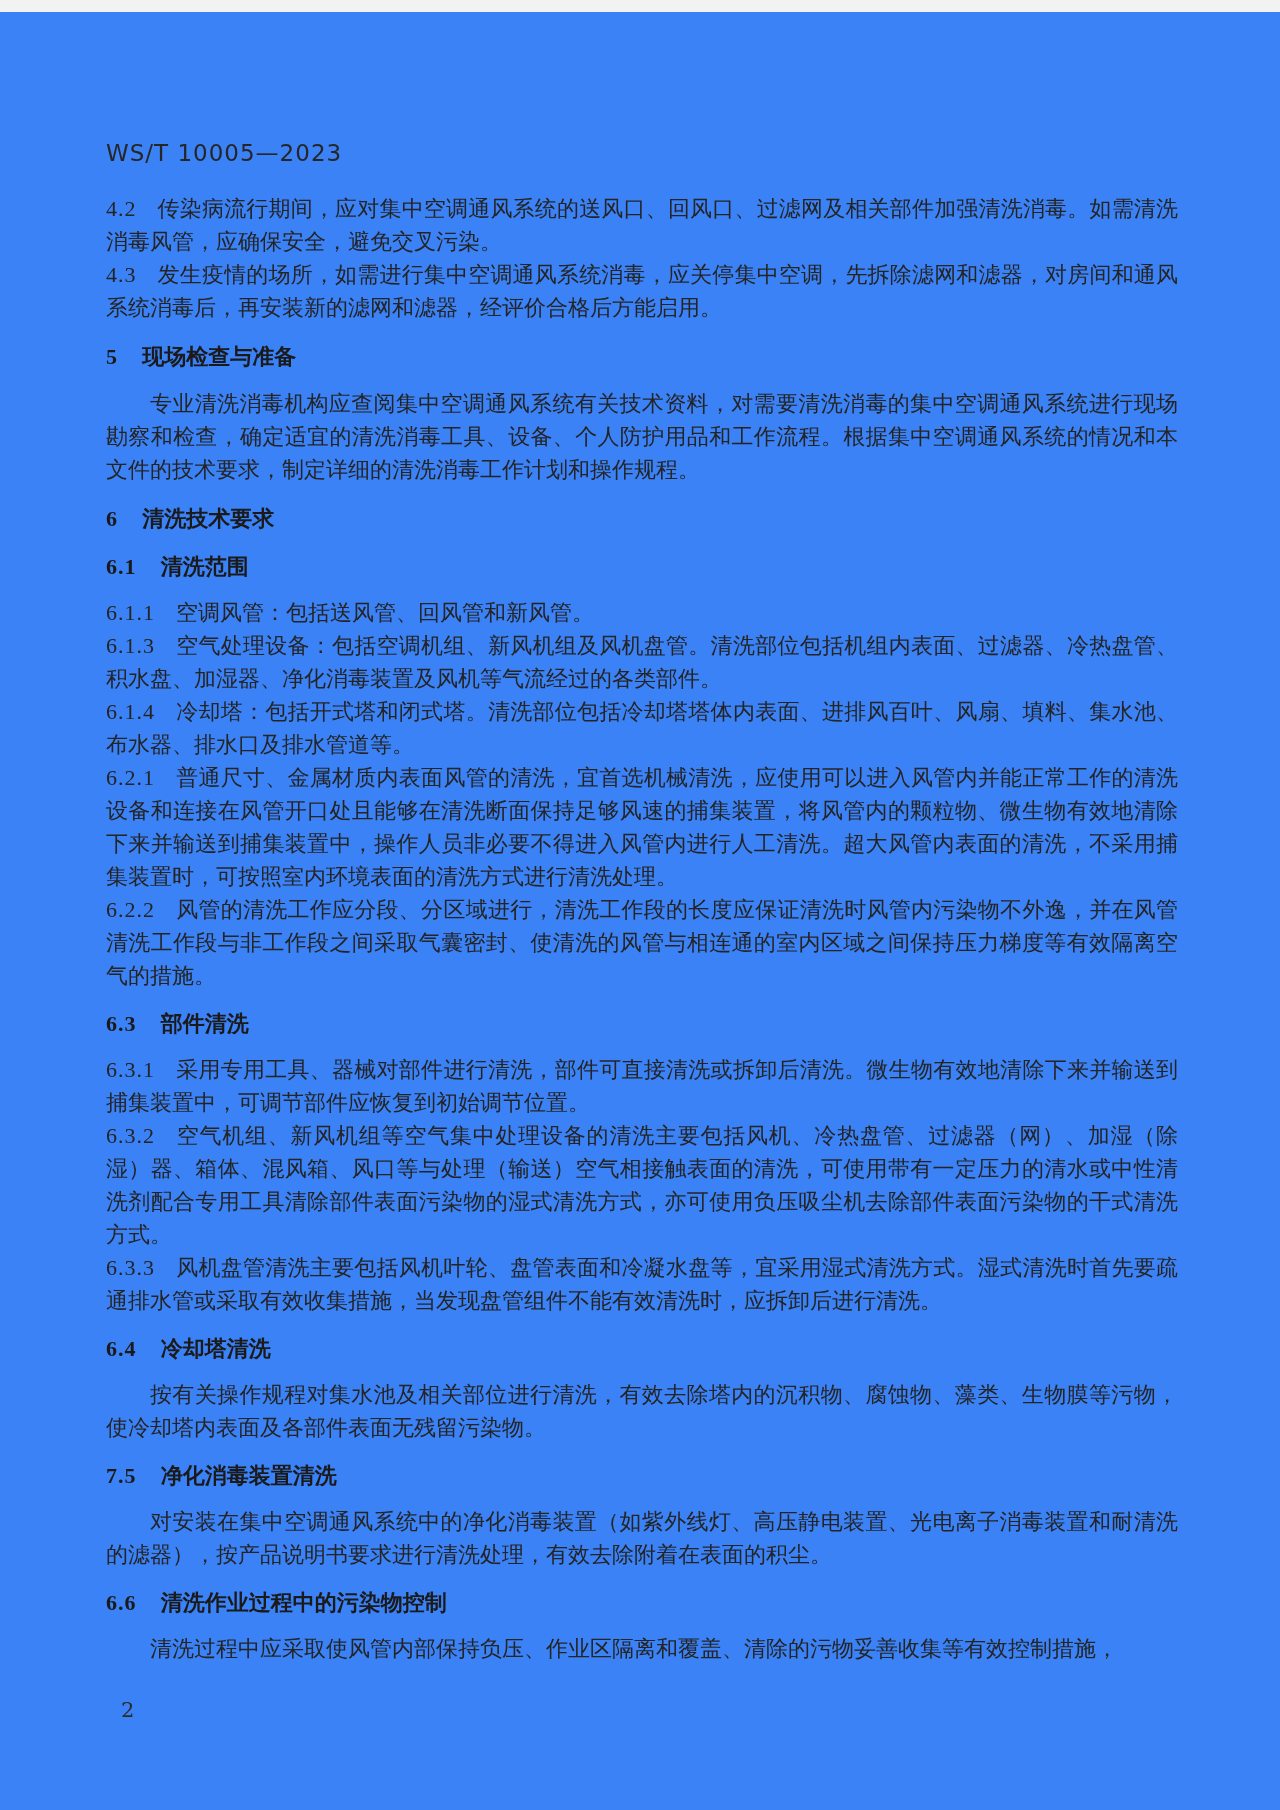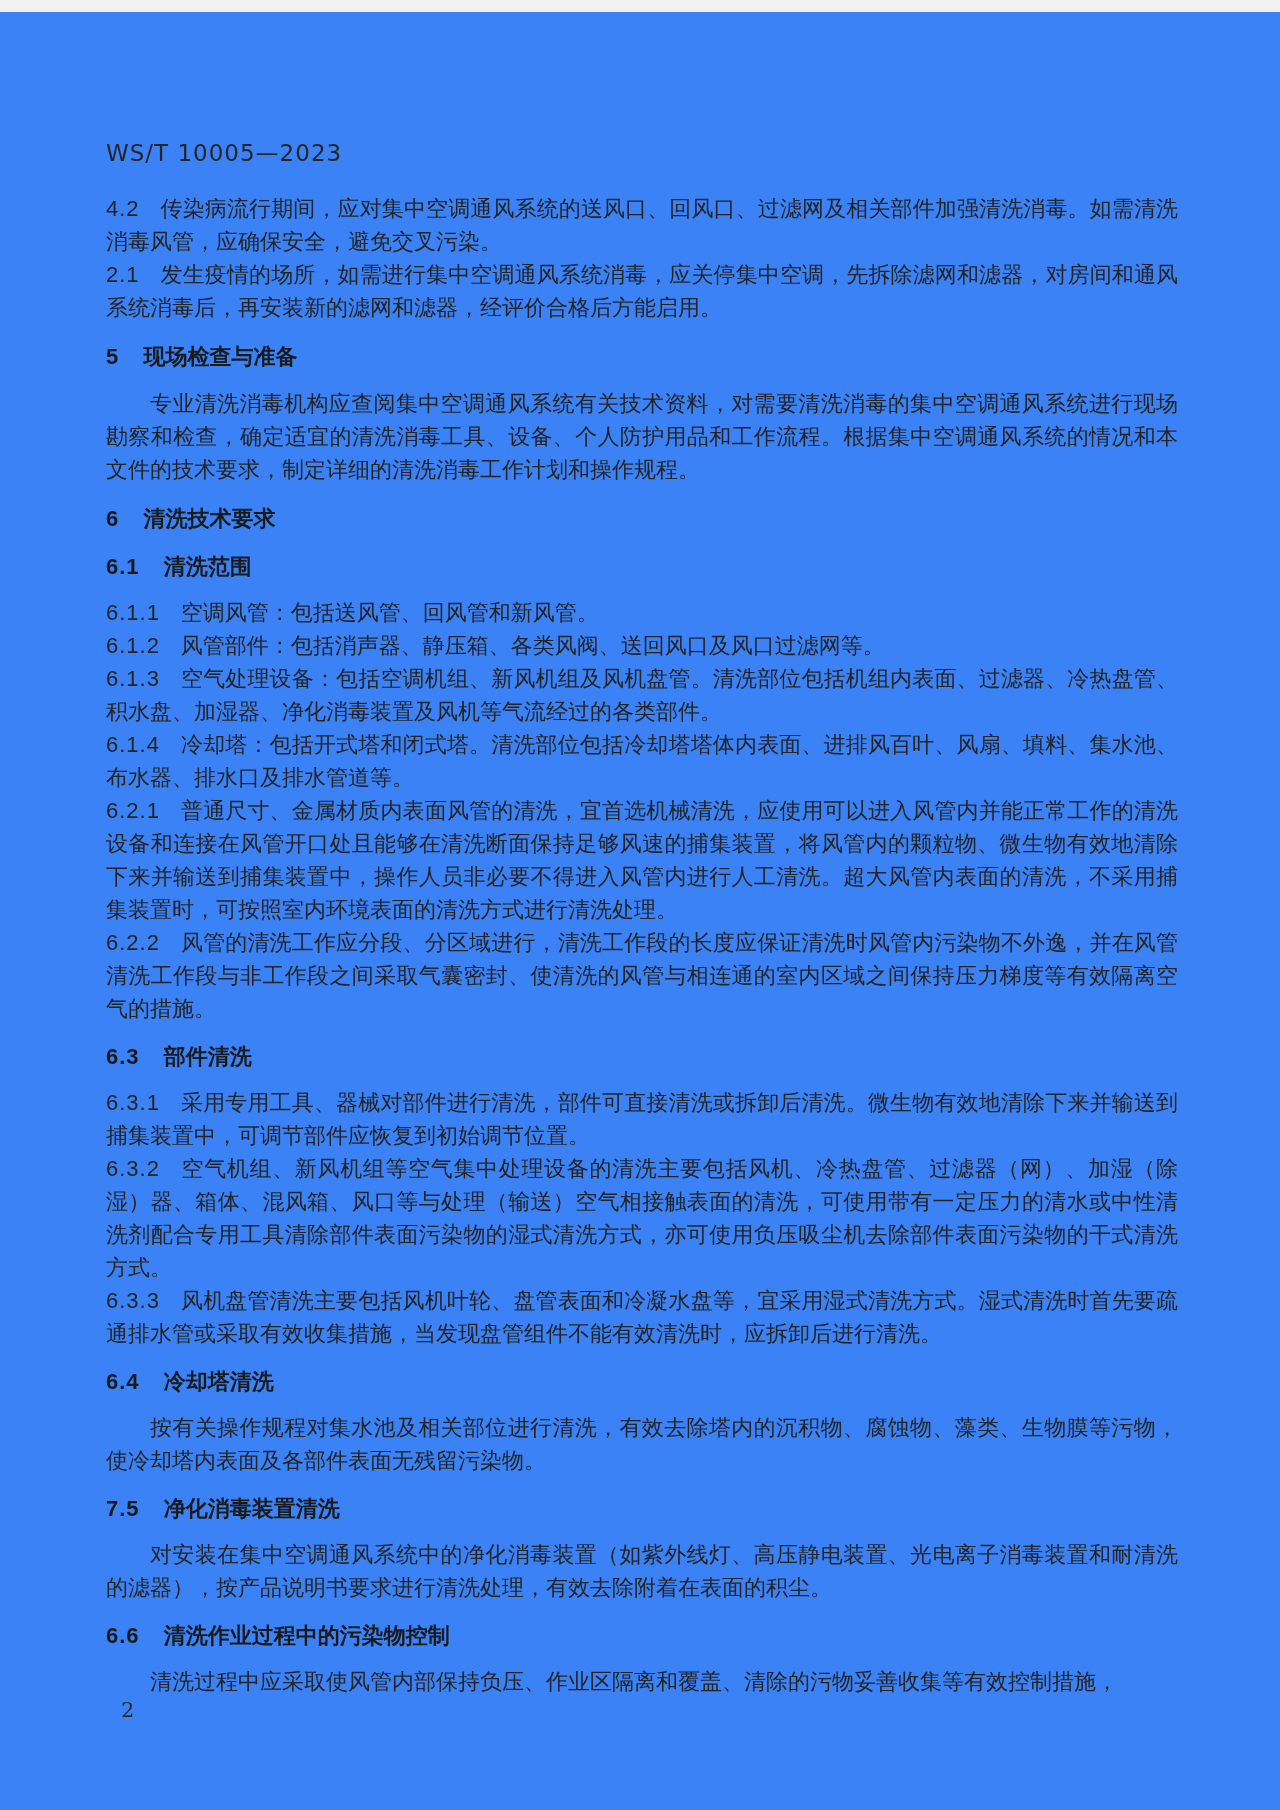--- a/index.html
+++ b/index.html
@@ -31,21 +31,21 @@
     left: 106px;
     width: 1072px;
     font-family: "DejaVu Serif", "Liberation Serif", serif;
     font-size: 22px;
     line-height: 33px;
     text-align: justify;
     color: #242424;
   }
   .block { margin: 0; }
   .block .num {
-    font-family: Liberation Sans, sans-serif;
+    font-family: Liberation Serif, serif;
     margin-right: 0.95em;
     letter-spacing: 1px;
   }
   .heading1 {
     font-family: "DejaVu Sans", "Liberation Sans", sans-serif;
     font-weight: 700;
     margin: 16px 0 14px 0;
     color: #1a1a1a;
   }
   .heading2 {
@@ -67,27 +67,26 @@
   }
 </style>
 </head>
 <body>
 
 <div class="page">
   <div class="doc-header">WS/T 10005—2023</div>
 
   <div class="content">
       <div class="block clause"><span class="num">4.2</span><span class="txt">传染病流行期间，应对集中空调通风系统的送风口、回风口、过滤网及相关部件加强清洗消毒。如需清洗消毒风管，应确保安全，避免交叉污染。</span></div>
-      <div class="block clause"><span class="num">2.1</span><span class="txt">发生疫情的场所，如需进行集中空调通风系统消毒，应关停集中空调，先拆除滤网和滤器，对房间和通风系统消毒后，再安装新的滤网和滤器，经评价合格后方能启用。</span></div>
+      <div class="block clause"><span class="num">4.3</span><span class="txt">发生疫情的场所，如需进行集中空调通风系统消毒，应关停集中空调，先拆除滤网和滤器，对房间和通风系统消毒后，再安装新的滤网和滤器，经评价合格后方能启用。</span></div>
       <div class="block heading1"><span class="num">5</span><span class="txt">现场检查与准备</span></div>
       <div class="block paragraph">专业清洗消毒机构应查阅集中空调通风系统有关技术资料，对需要清洗消毒的集中空调通风系统进行现场勘察和检查，确定适宜的清洗消毒工具、设备、个人防护用品和工作流程。根据集中空调通风系统的情况和本文件的技术要求，制定详细的清洗消毒工作计划和操作规程。</div>
       <div class="block heading1"><span class="num">6</span><span class="txt">清洗技术要求</span></div>
       <div class="block heading2"><span class="num">6.1</span><span class="txt">清洗范围</span></div>
       <div class="block clause"><span class="num">6.1.1</span><span class="txt">空调风管：包括送风管、回风管和新风管。</span></div>
-      <div class="block clause"><span class="num">6.1.2</span><span class="txt">风管部件：包括消声器、静压箱、各类风阀、送回风口及风口过滤网等。</span></div>
       <div class="block clause"><span class="num">6.1.3</span><span class="txt">空气处理设备：包括空调机组、新风机组及风机盘管。清洗部位包括机组内表面、过滤器、冷热盘管、积水盘、加湿器、净化消毒装置及风机等气流经过的各类部件。</span></div>
       <div class="block clause"><span class="num">6.1.4</span><span class="txt">冷却塔：包括开式塔和闭式塔。清洗部位包括冷却塔塔体内表面、进排风百叶、风扇、填料、集水池、布水器、排水口及排水管道等。</span></div>
       <div class="block clause"><span class="num">6.2.1</span><span class="txt">普通尺寸、金属材质内表面风管的清洗，宜首选机械清洗，应使用可以进入风管内并能正常工作的清洗设备和连接在风管开口处且能够在清洗断面保持足够风速的捕集装置，将风管内的颗粒物、微生物有效地清除下来并输送到捕集装置中，操作人员非必要不得进入风管内进行人工清洗。超大风管内表面的清洗，不采用捕集装置时，可按照室内环境表面的清洗方式进行清洗处理。</span></div>
       <div class="block clause"><span class="num">6.2.2</span><span class="txt">风管的清洗工作应分段、分区域进行，清洗工作段的长度应保证清洗时风管内污染物不外逸，并在风管清洗工作段与非工作段之间采取气囊密封、使清洗的风管与相连通的室内区域之间保持压力梯度等有效隔离空气的措施。</span></div>
       <div class="block heading2"><span class="num">6.3</span><span class="txt">部件清洗</span></div>
       <div class="block clause"><span class="num">6.3.1</span><span class="txt">采用专用工具、器械对部件进行清洗，部件可直接清洗或拆卸后清洗。微生物有效地清除下来并输送到捕集装置中，可调节部件应恢复到初始调节位置。</span></div>
       <div class="block clause"><span class="num">6.3.2</span><span class="txt">空气机组、新风机组等空气集中处理设备的清洗主要包括风机、冷热盘管、过滤器（网）、加湿（除湿）器、箱体、混风箱、风口等与处理（输送）空气相接触表面的清洗，可使用带有一定压力的清水或中性清洗剂配合专用工具清除部件表面污染物的湿式清洗方式，亦可使用负压吸尘机去除部件表面污染物的干式清洗方式。</span></div>
       <div class="block clause"><span class="num">6.3.3</span><span class="txt">风机盘管清洗主要包括风机叶轮、盘管表面和冷凝水盘等，宜采用湿式清洗方式。湿式清洗时首先要疏通排水管或采取有效收集措施，当发现盘管组件不能有效清洗时，应拆卸后进行清洗。</span></div>
       <div class="block heading2"><span class="num">6.4</span><span class="txt">冷却塔清洗</span></div>
       <div class="block paragraph">按有关操作规程对集水池及相关部位进行清洗，有效去除塔内的沉积物、腐蚀物、藻类、生物膜等污物，使冷却塔内表面及各部件表面无残留污染物。</div>

